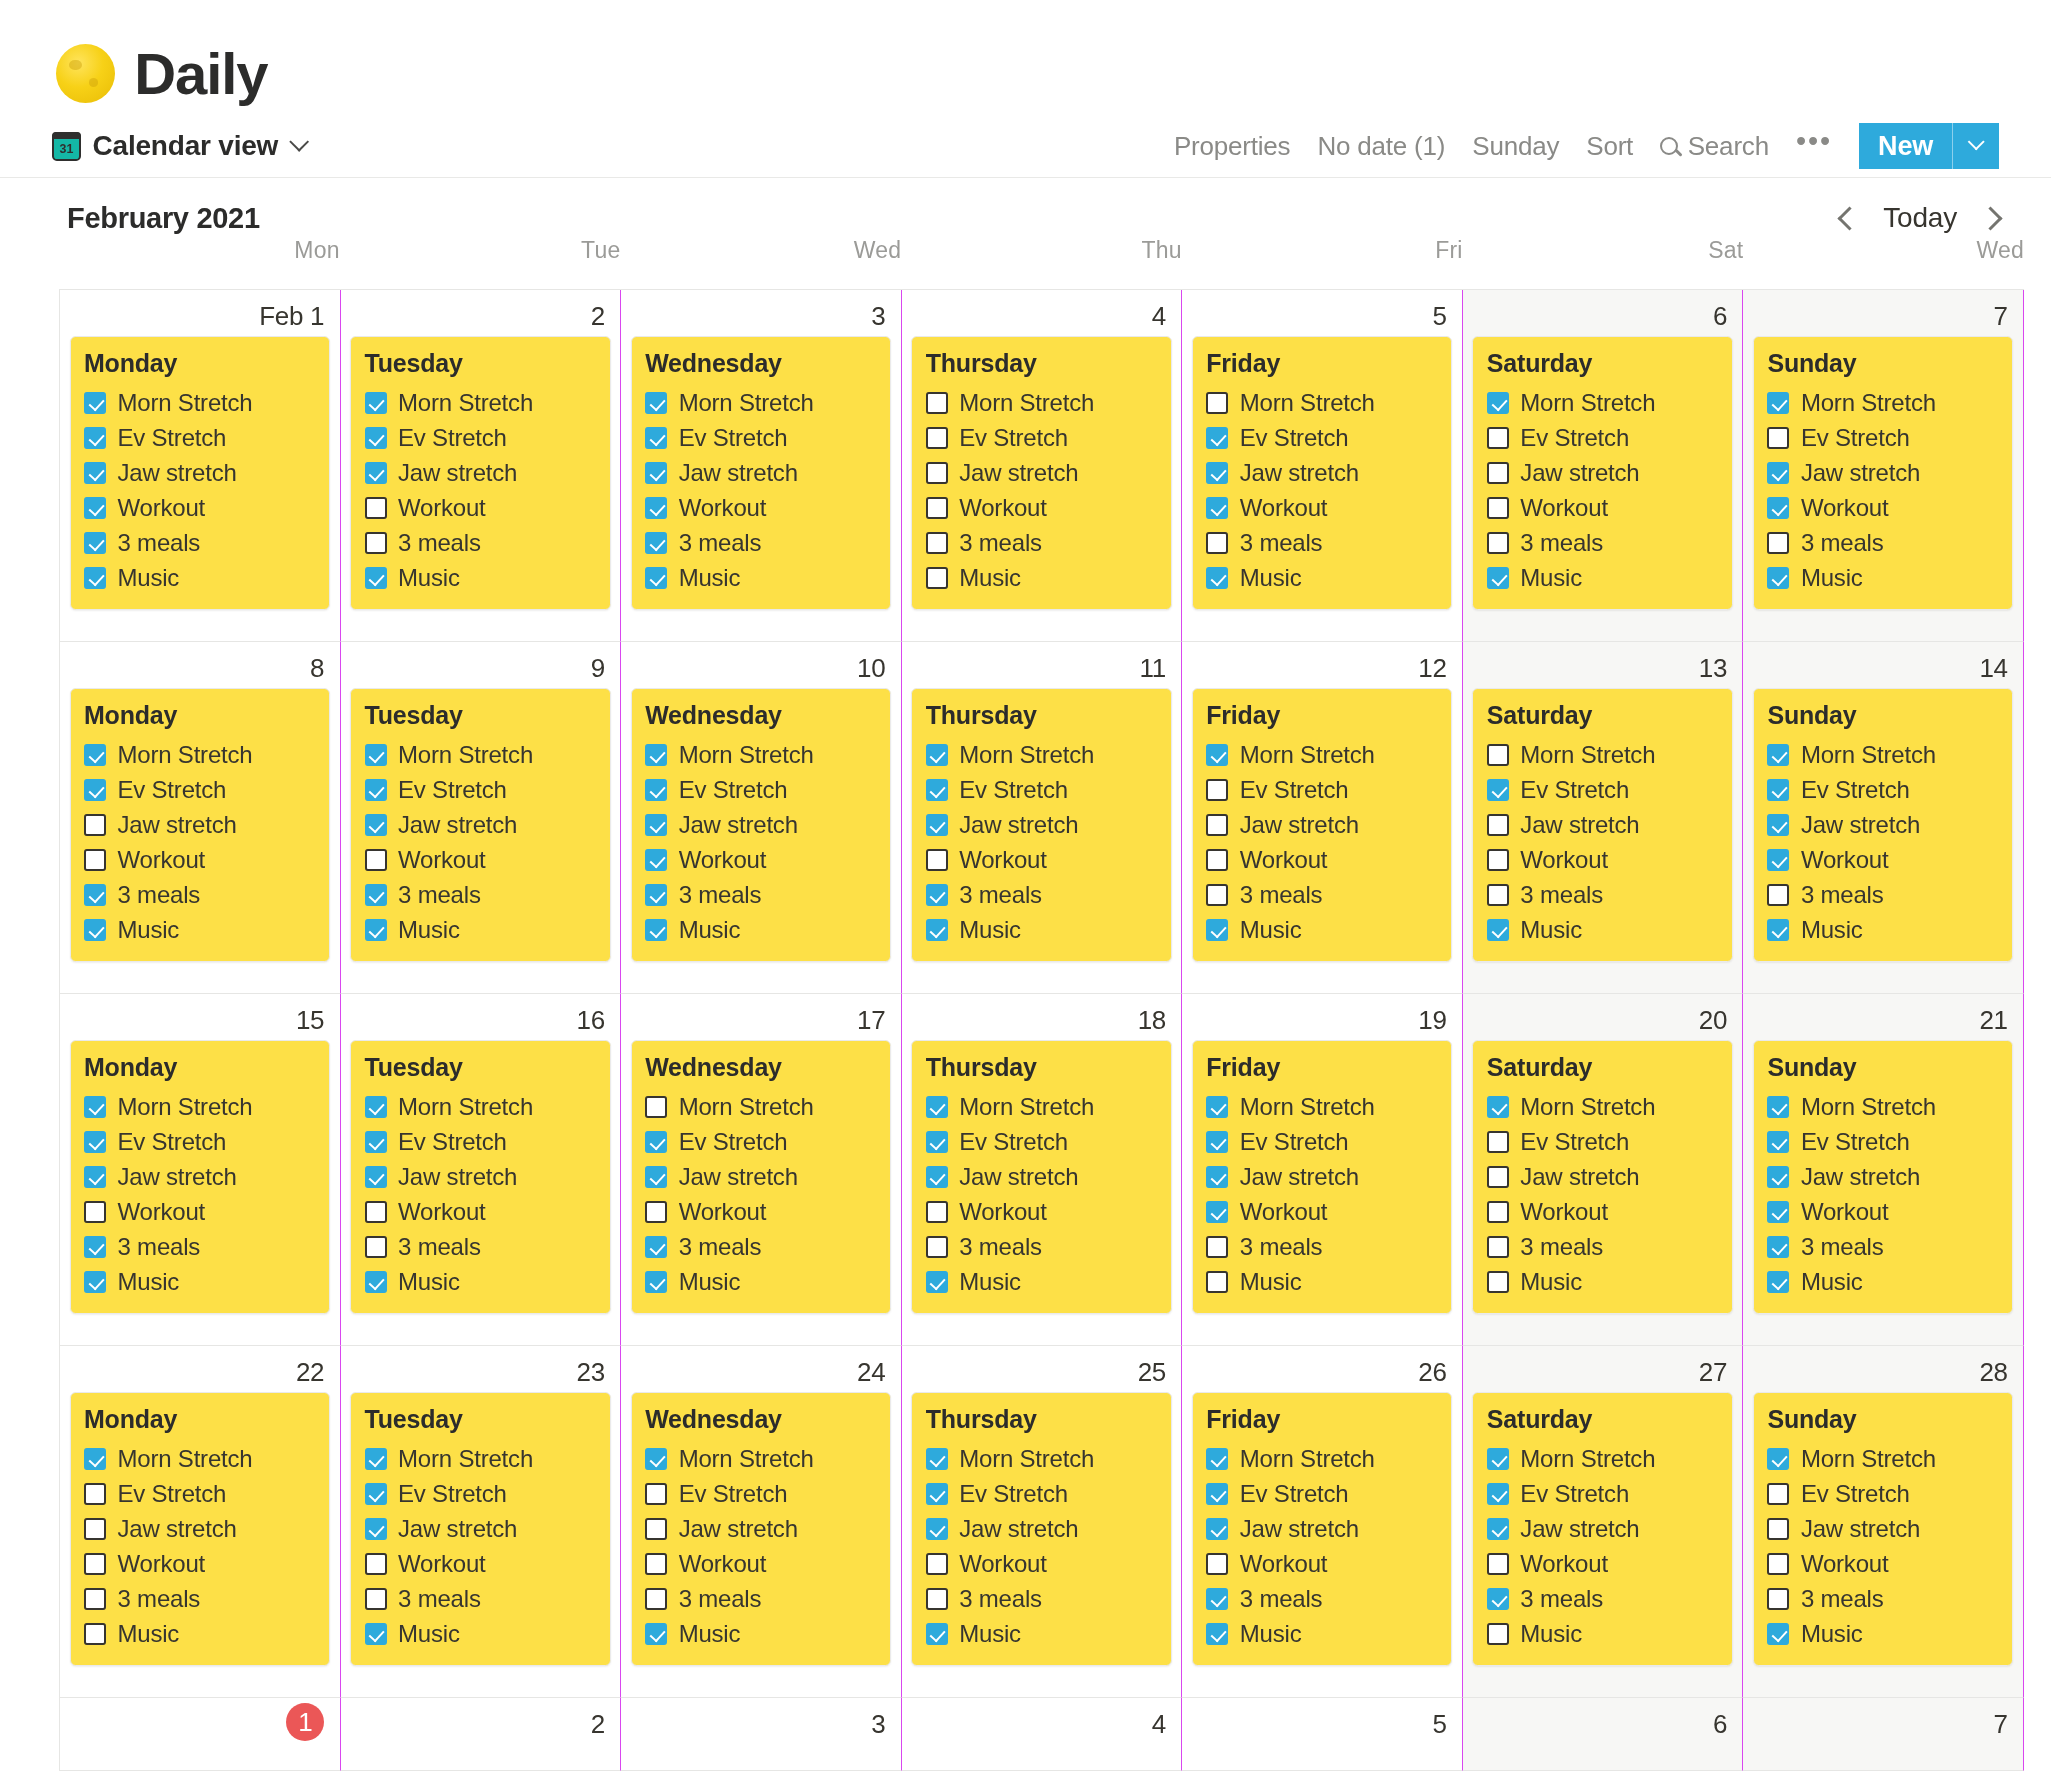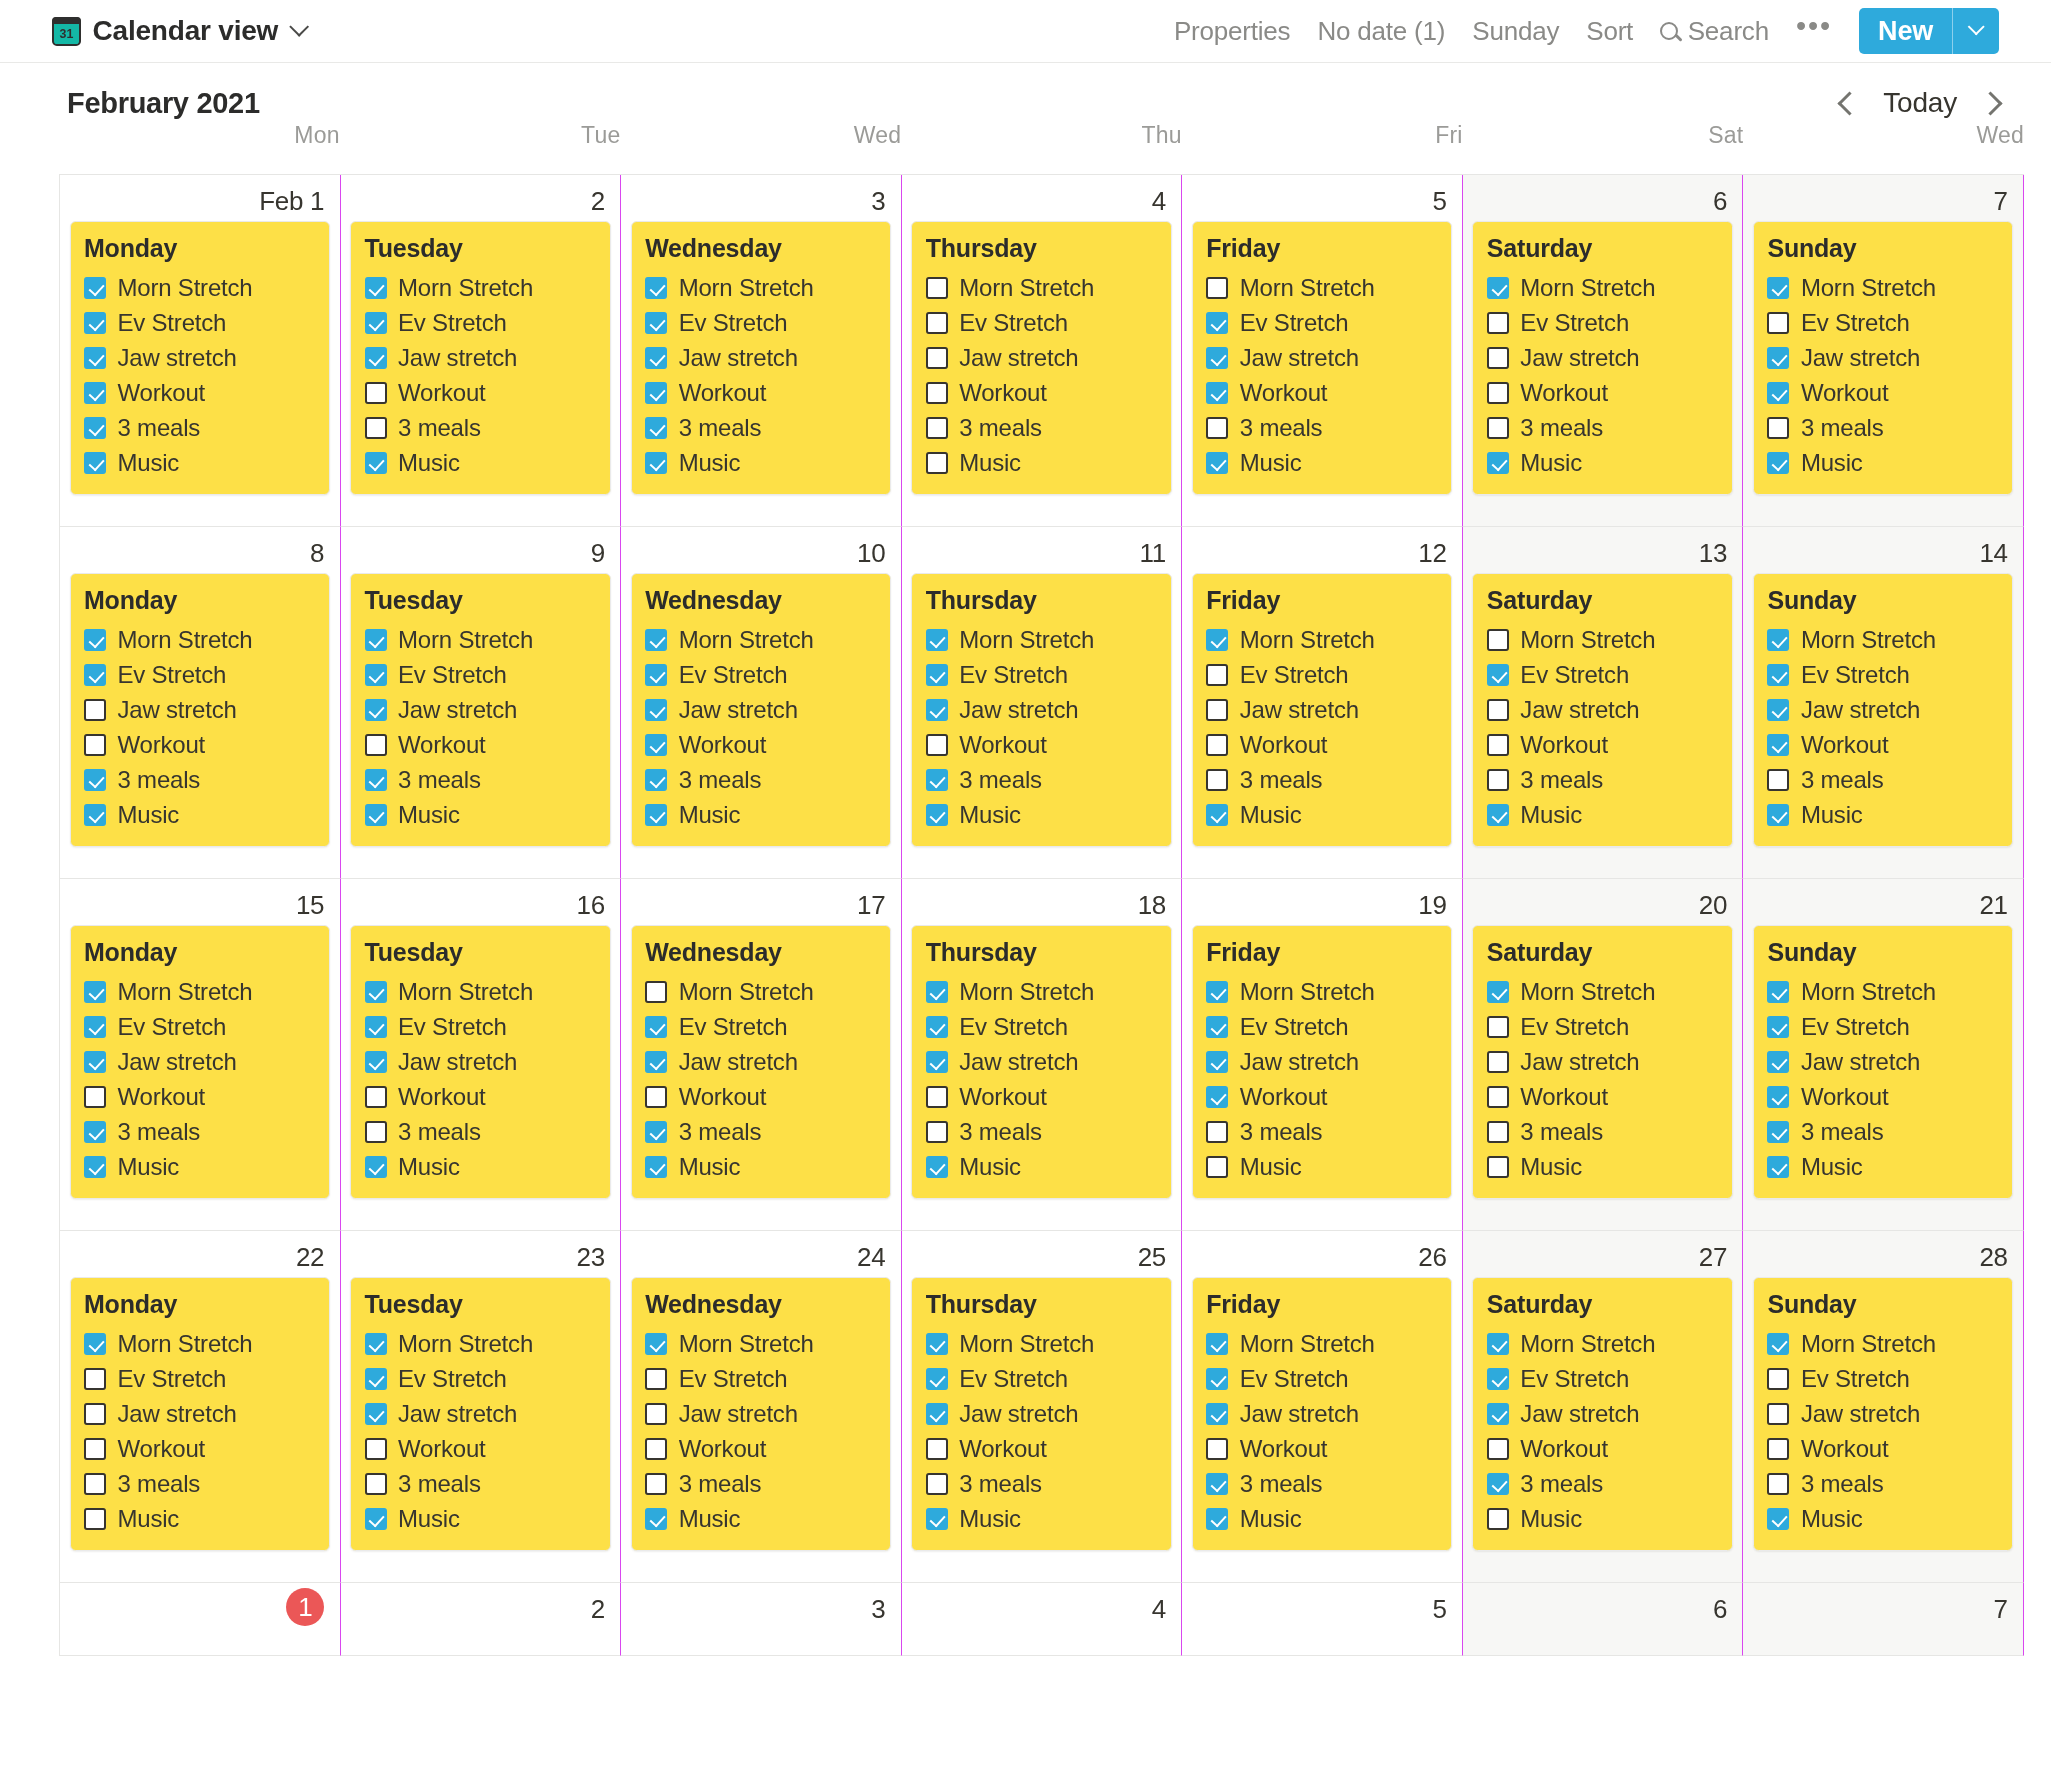--- a/index.html
+++ b/index.html
@@ -137,21 +137,21 @@
     transform: rotate(45deg);
     border-radius: 1.9px;
   }
   .dots {
     font-size: 29px; color: #8a8a87; letter-spacing: 1.9px;
     line-height: 0.5; padding-bottom: 9.6px;
   }
   .new-btn {
     display:flex; align-items: stretch;
     background: #2eaadc;
-    border-radius: 5px;
+    border-radius: 0;
     height: 46px;
     overflow: hidden;
   }
   .new-btn .lbl {
     color:#fff; font-size: 27px; font-weight: 700;
     padding: 0 19px; display:flex; align-items:center;
     letter-spacing: -0.2px;
   }
   .new-btn .sep { width: 1px; background: rgba(255,255,255,0.45); }
   .new-btn .cb {
@@ -292,20 +292,26 @@
   }
 
   
   .partial-row .daycell { min-height: 38px; }
 </style>
 </head>
 <body>
 
 <div class="page">
 
+  <div class="title-row">
+    <span class="title-emoji">
+        <span class="moon"></span>
+      </span>
+    <span class="title-text">Daily</span>
+  </div>
 
   <div class="toolbar">
     <div class="toolbar-left">
       <span class="cal-icon">
           <span>31</span>
         </span>
       <span class="view-name">Calendar view</span>
       <span class="chev"></span>
     </div>
     <div class="toolbar-right">

